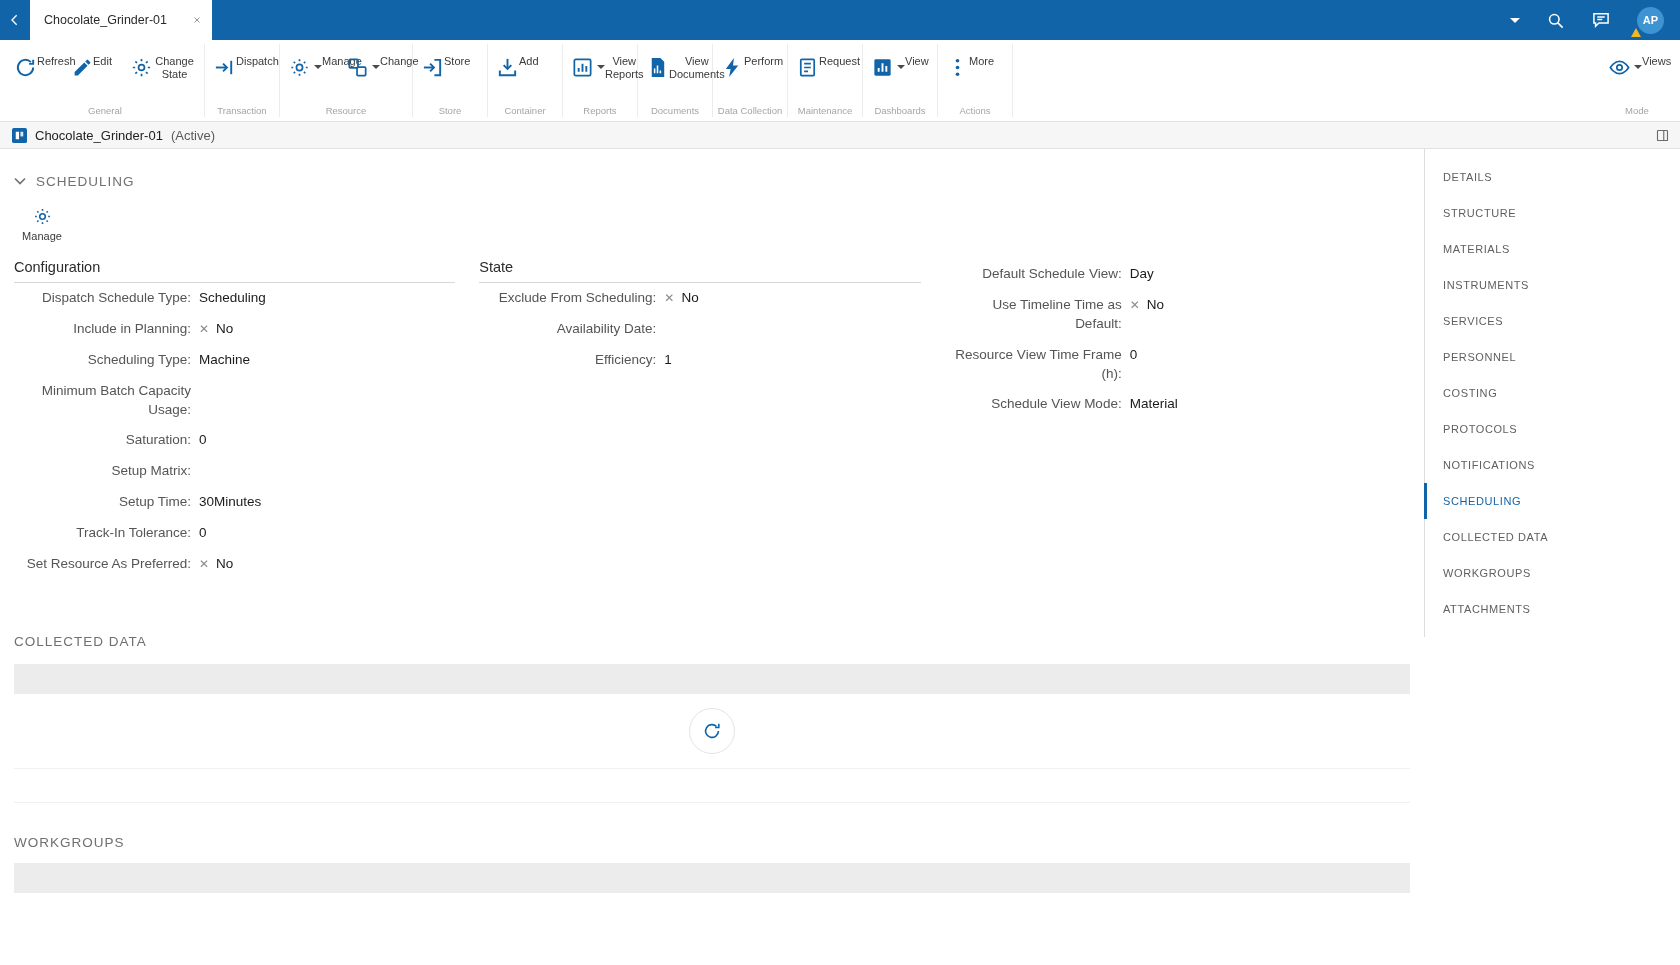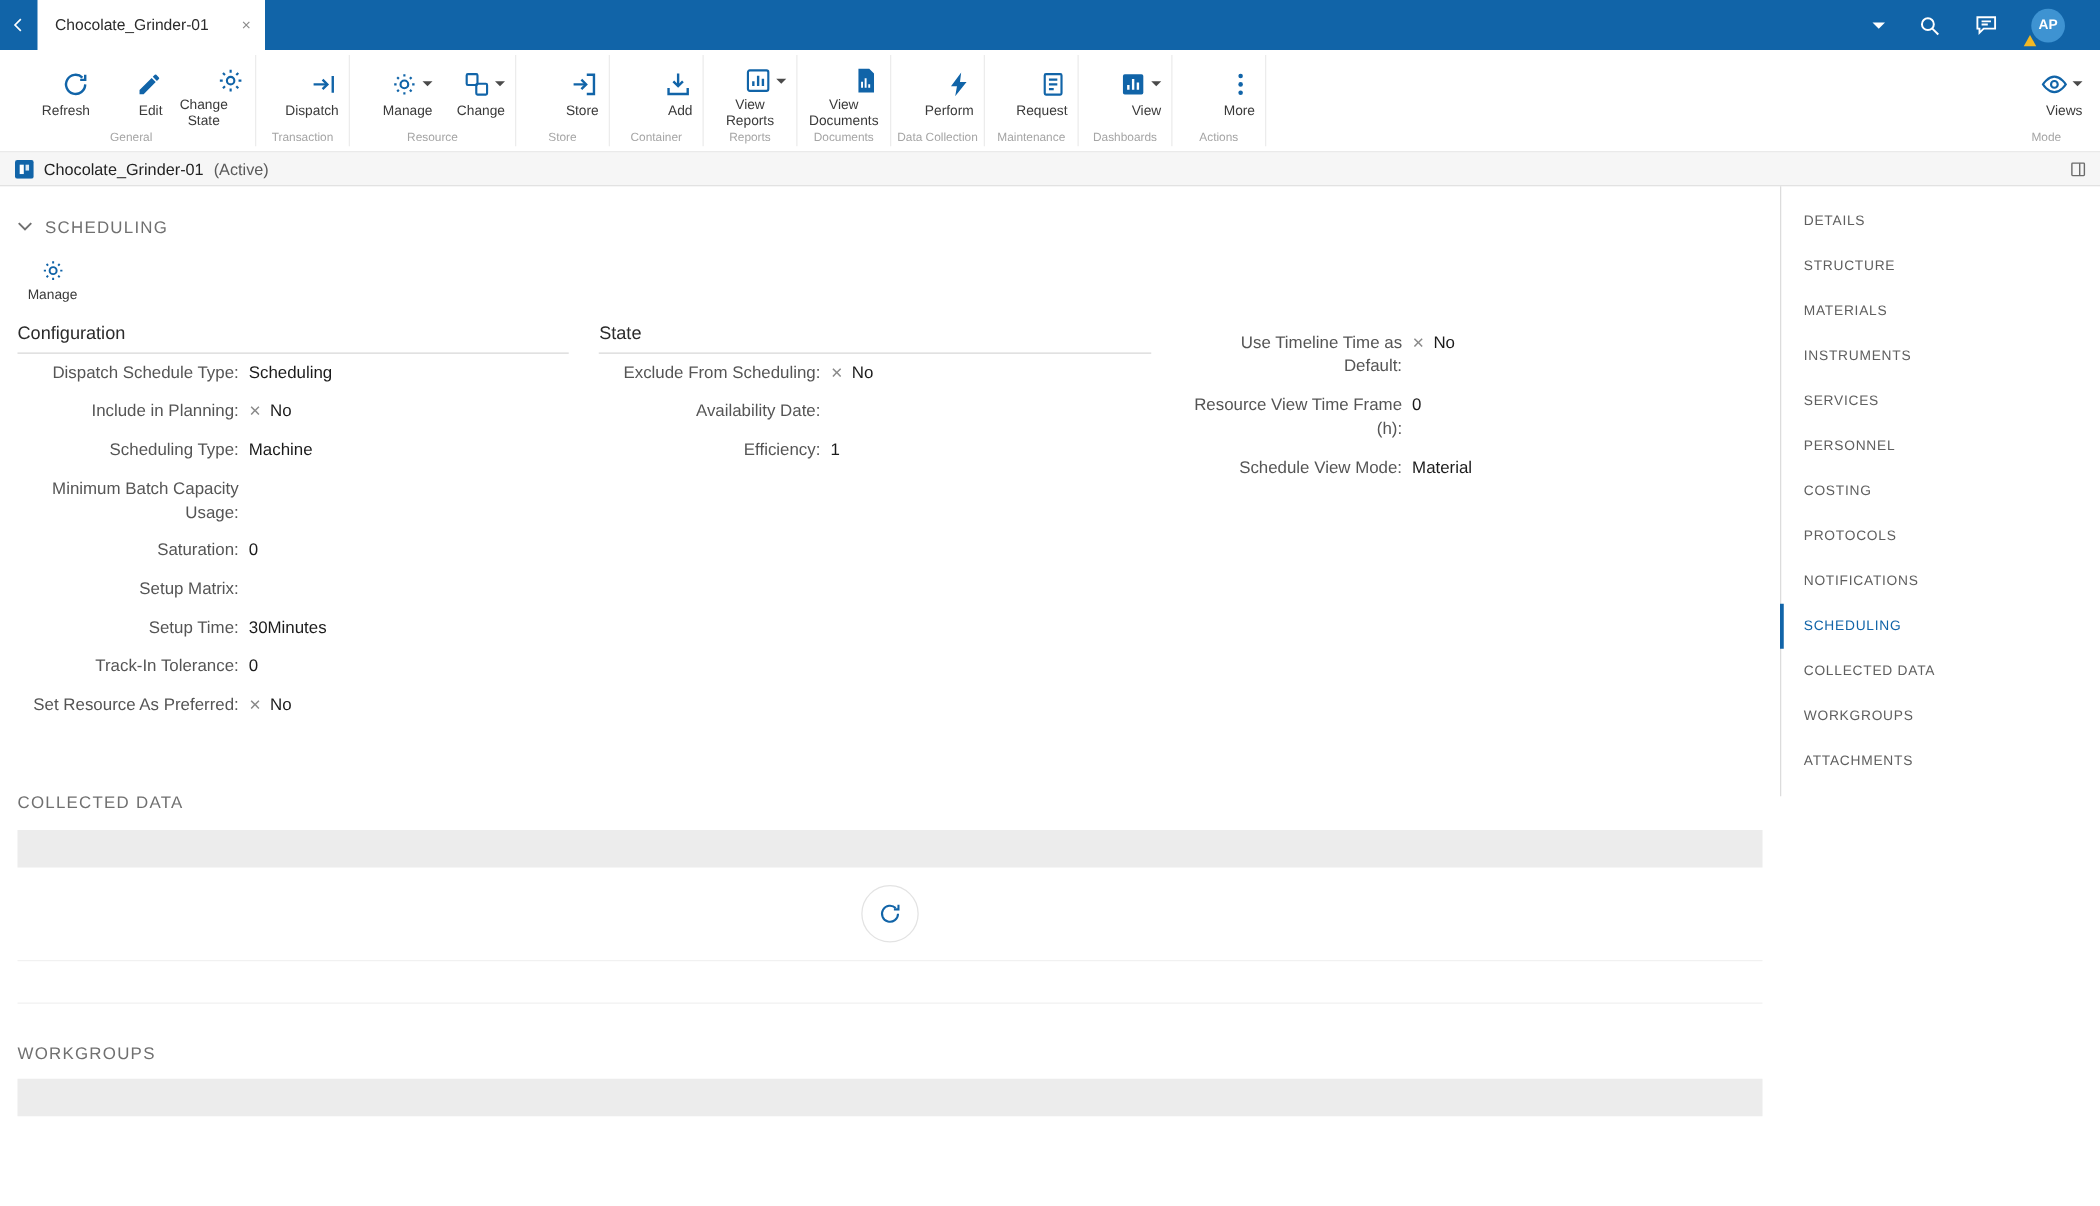--- a/index.html
+++ b/index.html
@@ -8,33 +8,33 @@
     width:1680px; height:965px; overflow:hidden; background:#fff;
     font-family:"Liberation Sans","DejaVu Sans",sans-serif; color:#333; font-size:13px;
   }
 
   
   .topbar { height:40px; background:var(--topbar); display:flex; align-items:center; }
   .back-btn { width:30px; height:40px; display:flex; align-items:center; justify-content:center; cursor:pointer; }
   .tab { background:#fff; height:40px; width:182px; display:flex; align-items:center; padding:0 10px 0 14px; gap:8px; cursor:pointer; }
   .tab-title { font-size:12.5px; color:#2b2b2b; flex:1; white-space:nowrap; overflow:hidden; }
   .tab-close { display:flex; align-items:center; cursor:pointer; }
-  .topbar-right { margin-left:auto; display:flex; align-items:center; gap:26px; padding-right:28px; }
+  .topbar-right { margin-left:auto; display:flex; align-items:center; gap:26px; padding-right:16px; }
   .tb-icon { display:flex; align-items:center; cursor:pointer; }
   .avatar { width:27px; height:27px; border-radius:50%; background:#3e93d2; color:#fff; font-size:11px; font-weight:bold;
             display:flex; align-items:center; justify-content:center; position:relative; cursor:pointer; }
   .warn-badge { position:absolute; left:-6px; bottom:-3px; width:0; height:0;
                 border-left:5px solid transparent; border-right:5px solid transparent; border-bottom:9px solid #f2b824; }
 
   
   .ribbon { height:82px; background:#fff; border-bottom:1px solid #e3e3e3; display:flex; align-items:stretch; padding:0 6px; }
   .rgroup { position:relative; display:flex; padding:6px 8px 16px; border-right:1px solid #ececec; margin:4px 0; }
   .rgroup.right { margin-left:auto; border-right:none; }
   .rgroup-label { position:absolute; bottom:1px; left:0; right:0; text-align:center; font-size:9.5px; color:#a5a5a5; white-space:nowrap; }
-  .rbtn { width:58px; display:flex; flex-direction:column; align-items:flex-end; padding-top:3px; cursor:pointer; }
+  .rbtn { width:58px; display:flex; flex-direction:row; align-items:flex-start; padding-top:3px; cursor:pointer; }
   .rbtn.wide { width:66px; }
   .rbtn .icon { height:28px; display:flex; align-items:center; justify-content:center; color:var(--accent); }
   .rbtn .lbl { font-size:11px; color:#3a3a3a; text-align:center; line-height:1.18; margin-top:2px; }
   .caret { width:0; height:0; border-left:4px solid transparent; border-right:4px solid transparent; border-top:4px solid #4a4a4a; margin-left:3px; }
   .caret.white { border-top-color:#fff; border-left-width:5px; border-right-width:5px; border-top-width:5px; }
 
   
   .crumb { height:27px; background:#f6f6f6; border-bottom:1px solid #e2e2e2; display:flex; align-items:center; padding:0 12px; gap:8px; position:relative; }
   .crumb-title { font-size:13px; color:#222; }
   .crumb-status { font-size:13px; color:#5a5a5a; }
@@ -421,20 +421,26 @@
               <div class="field-label">Efficiency:</div>
               <div class="field-value">
                 <span class="val-text">1</span>
               </div>
             </div>
           </div>
       </div>
       <div class="col">
         <div>
             <div class="field-row">
+              <div class="field-label">Default Schedule View:</div>
+              <div class="field-value">
+                <span class="val-text">Day</span>
+              </div>
+            </div>
+            <div class="field-row">
               <div class="field-label">Use Timeline Time as Default:</div>
               <div class="field-value">
                 <span class="bool-x">✕</span>
                 <span class="val-text">No</span>
               </div>
             </div>
             <div class="field-row">
               <div class="field-label">Resource View Time Frame (h):</div>
               <div class="field-value">
                 <span class="val-text">0</span>

